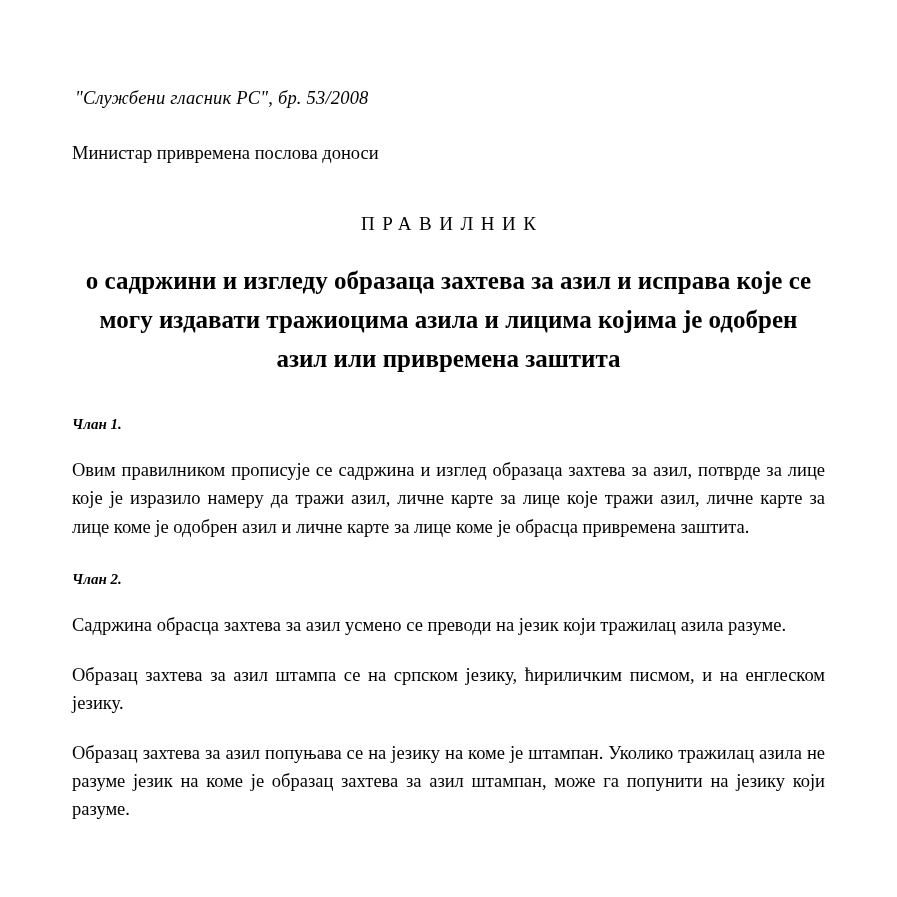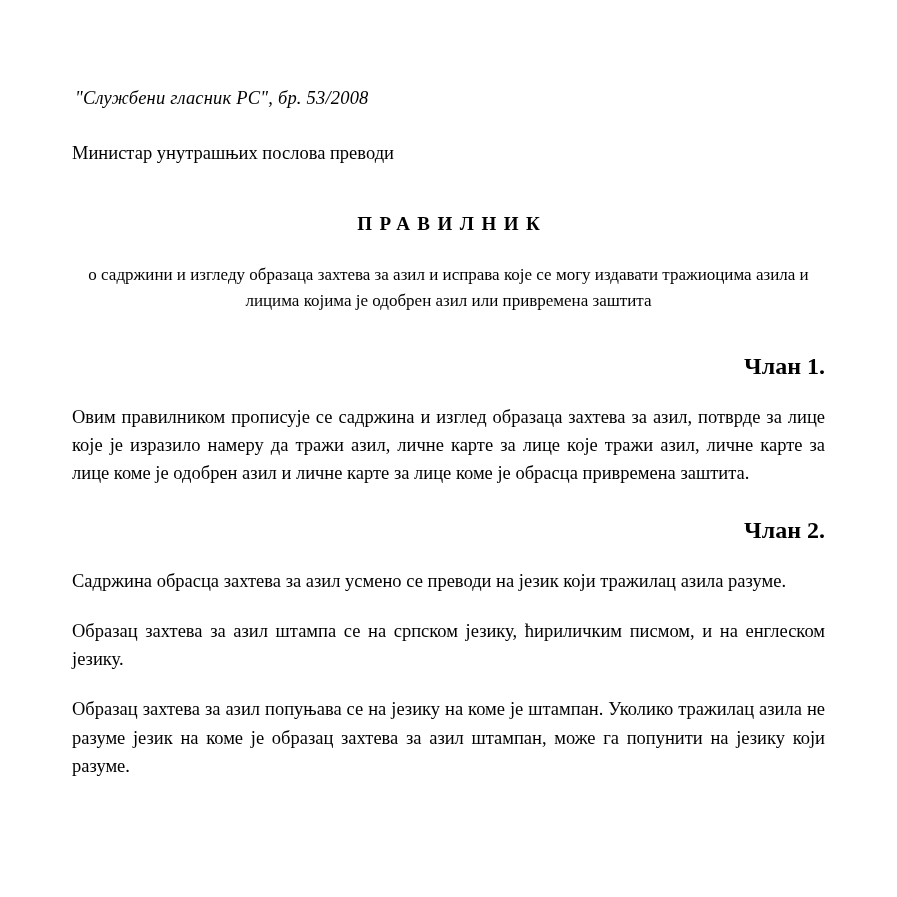--- a/index.html
+++ b/index.html
@@ -56,42 +56,43 @@
 
   .issuer {
     margin-top: 28px;
     text-align: left;
   }
 
   
   .doc-title {
     margin-top: 46px;
     text-align: center;
-    font-weight: bold;
+    font-weight: normal;
     font-size: 19px;
     letter-spacing: 7.5px;
     text-indent: 7.5px;
   }
 
   
   .doc-subtitle {
     margin-top: 27px;
     text-align: center;
-    font-weight: normal;
-    font-size: 17px;
+    font-weight: bold;
+    font-size: 25px;
     line-height: 1.55;
     padding: 0 6px;
   }
 
   
   .article-heading {
     margin-top: 38px;
-    text-align: right;
+    text-align: left;
     font-weight: bold;
-    font-size: 24px;
+    font-style: italic;
+    font-size: 15px;
   }
 
   .article-body {
     margin-top: 23px;
   }
 
   .article-body + .article-body {
     margin-top: 22px;
   }
 
@@ -101,21 +102,21 @@
 </style>
 </head>
 <body>
 
 <div class="page">
   <div class="content">
 
     <div class="gazette-ref">"Службени гласник РС", бр. 53/2008</div>
 
 
-    <p class="para issuer">Министар унутрашњих послова преводи</p>
+    <p class="para issuer">Министар привремена послова доноси</p>
 
     <div class="doc-title">ПРАВИЛНИК</div>
 
     <div class="doc-subtitle">о садржини и изгледу образаца захтева за азил и исправа које се могу издавати тражиоцима азила и лицима којима је одобрен азил или привремена заштита</div>
 
     <div class="article-heading">Члан 1.</div>
 
     <p class="para article-body">Овим правилником прописује се садржина и изглед образаца захтева за азил, потврде за лице које је изразило намеру да тражи азил, личне карте за лице које тражи азил, личне карте за лице коме је одобрен азил и личне карте за лице коме је обрасца привремена заштита.</p>
 
     <div class="article-heading article-2-heading">Члан 2.</div>

